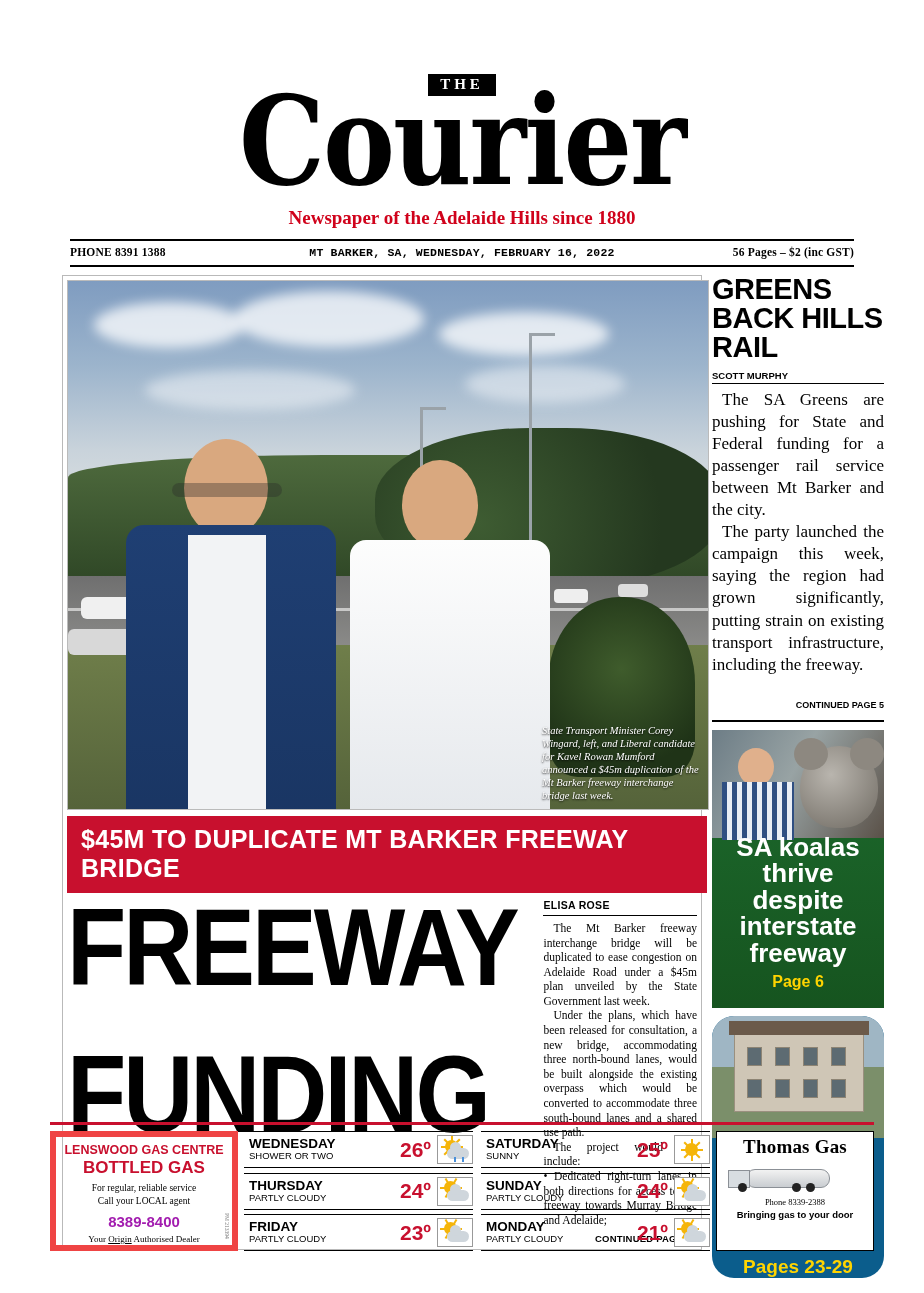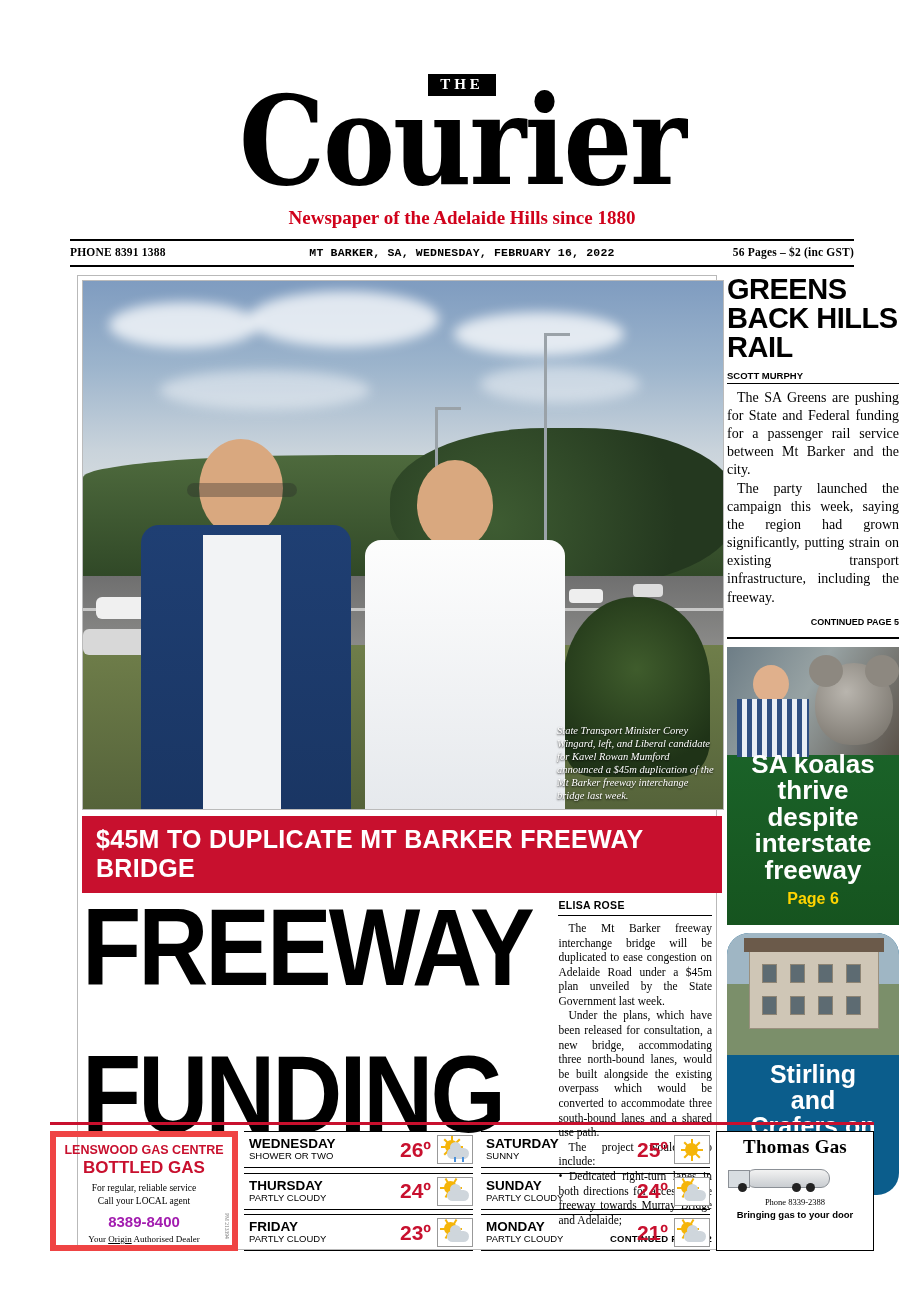--- a/index.html
+++ b/index.html
@@ -36,21 +36,21 @@
     margin:0 70px;display:flex;align-items:center;justify-content:space-between;
     font-size:11.5px;font-weight:bold;padding:5px 0 6px 0;
     border-bottom:2px solid #000;letter-spacing:.2px;
   }
   .inforow .center{flex:1;text-align:center;font-family:Liberation Mono, monospace;}
   .inforow .left{width:200px;text-align:left;}
   .inforow .right{width:200px;text-align:right;}
 
   
   .content{display:flex;margin:8px 62px 0 62px;gap:10px;}
-  .left-col{width:640px;margin-left:15px;}
+  .left-col{width:640px;}
   .right-col{width:172px;}
 
   
   .photo-wrap{
     position:relative;width:640px;height:528px;overflow:hidden;
     border:1px solid #bbb;background:#8aa0b5;
   }
   .sky{position:absolute;left:0;top:0;width:100%;height:46%;
     background:linear-gradient(#7f9cc0 0%,#9cb4cc 35%,#c9d3db 70%,#dfe3e2 100%);}
   .cloud{position:absolute;background:rgba(255,255,255,.75);border-radius:50%;filter:blur(6px);}
@@ -103,24 +103,24 @@
 
   .leftbox{border:1px solid #b9b9b9;padding:4px;}
 
   
   .rc-head{
     font-family:"Liberation Sans",sans-serif;font-weight:bold;font-size:29px;
     line-height:1.0;letter-spacing:-.5px;margin:0 0 8px 0;
   }
   .rc-byline{font-family:"Liberation Sans",sans-serif;font-weight:bold;font-size:9.5px;
     border-bottom:1px solid #000;padding-bottom:2px;margin-bottom:5px;}
-  .rc-body{font-size:14px;line-height:1.3;text-align:justify;}
+  .rc-body{font-size:17px;line-height:1.3;text-align:justify;}
   .rc-body p{margin:0;text-indent:10px;}
   .rc-contd{font-family:"Liberation Sans",sans-serif;font-weight:bold;font-size:9px;
-    text-align:right;margin-top:10px;}
+    text-align:right;margin-top:24px;}
   .rc-rule{border-top:2px solid #000;margin:10px 0 8px 0;}
 
   .promo{position:relative;width:172px;overflow:hidden;}
   .promo1{height:278px;background:linear-gradient(#1d6b2e,#16541f);}
   .promo1 .pimg{position:absolute;left:0;top:0;width:172px;height:108px;
     background:linear-gradient(120deg,#6d7d86,#98a3a4 45%,#5a5148);}
   .promo1 .koala{position:absolute;right:6px;top:16px;width:78px;height:82px;border-radius:50% 50% 45% 45%;
     background:radial-gradient(circle at 40% 35%,#b9b5ae,#6f6a62);}
   .promo1 .koala:before,.promo1 .koala:after{content:"";position:absolute;top:-8px;width:34px;height:32px;border-radius:50%;
     background:#8d8880;}

